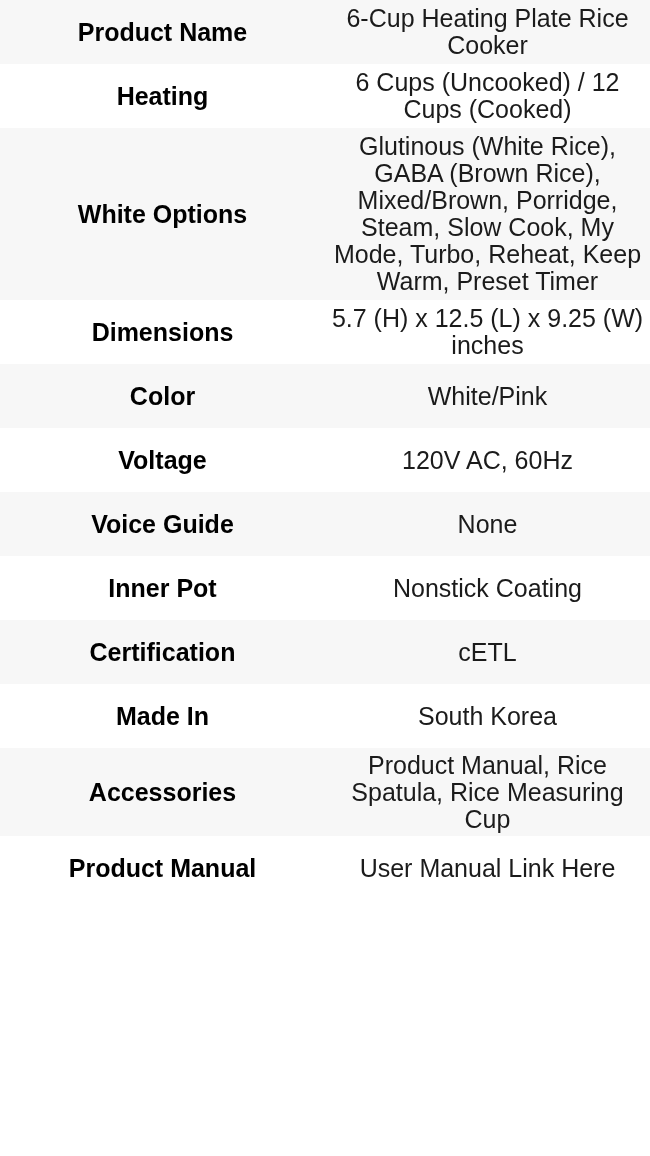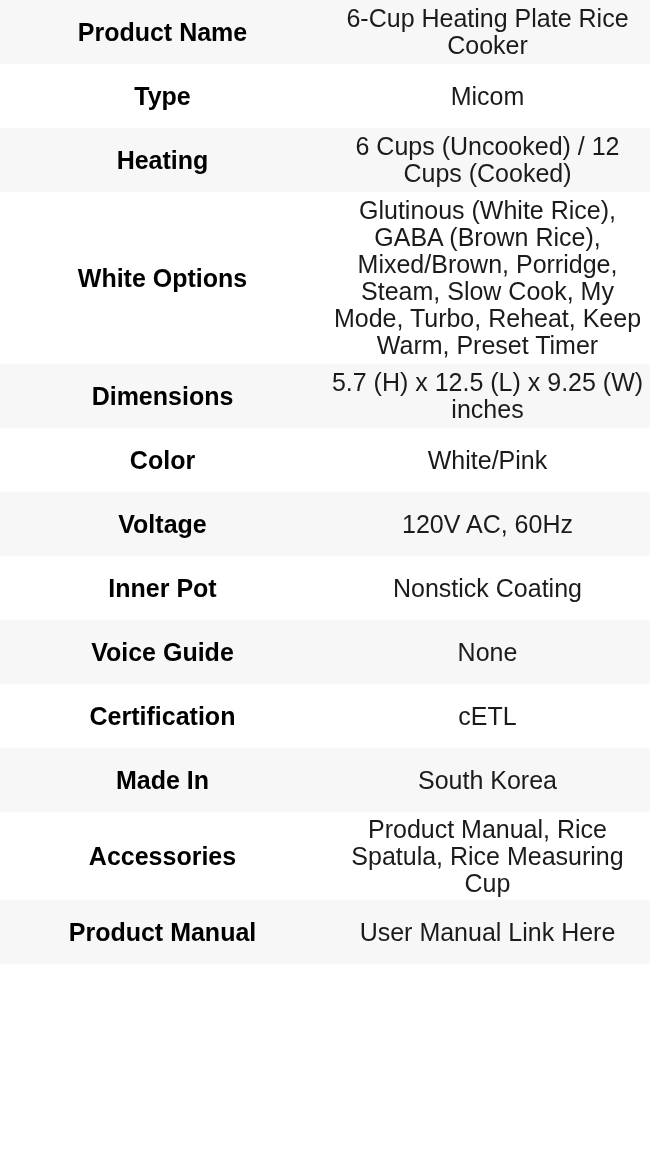--- a/index.html
+++ b/index.html
@@ -46,50 +46,46 @@
 <body>
 
 <div class="page">
   <table class="spec-table">
     <tbody>
       <tr>
         <td class="label">Product Name</td>
         <td class="value">6-Cup Heating Plate Rice Cooker</td>
       </tr>
       <tr>
-        <td class="label">Type</td>
-        <td class="value">Micom</td>
-      </tr>
-      <tr>
         <td class="label">Heating</td>
         <td class="value">6 Cups (Uncooked) / 12 Cups (Cooked)</td>
       </tr>
       <tr class="row-menu">
         <td class="label">White Options</td>
         <td class="value">Glutinous (White Rice), GABA (Brown Rice), Mixed/Brown, Porridge, Steam, Slow Cook, My Mode, Turbo, Reheat, Keep Warm, Preset Timer</td>
       </tr>
       <tr>
         <td class="label">Dimensions</td>
         <td class="value">5.7 (H) x 12.5 (L) x 9.25 (W) inches</td>
       </tr>
       <tr>
         <td class="label">Color</td>
         <td class="value">White/Pink</td>
       </tr>
       <tr>
         <td class="label">Voltage</td>
         <td class="value">120V AC, 60Hz</td>
       </tr>
       <tr>
+        <td class="label">Voice Guide</td>
+        <td class="value">None</td>
+      </tr>
+      <tr>
         <td class="label">Inner Pot</td>
         <td class="value">Nonstick Coating</td>
-      </tr>
-      <tr>
-        <td class="label">Voice Guide</td>
-        <td class="value">None</td>
       </tr>
       <tr>
         <td class="label">Certification</td>
         <td class="value">cETL</td>
       </tr>
       <tr>
         <td class="label">Made In</td>
         <td class="value">South Korea</td>
       </tr>
       <tr class="row-accessories">

